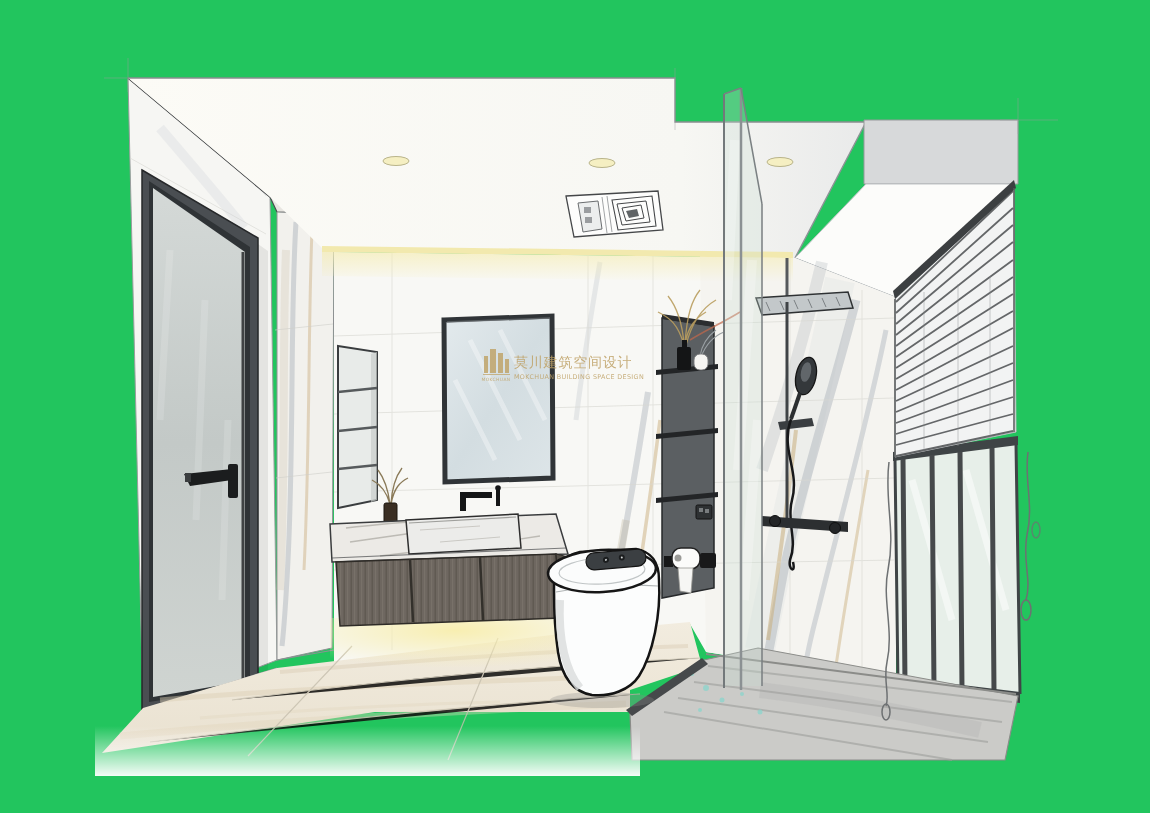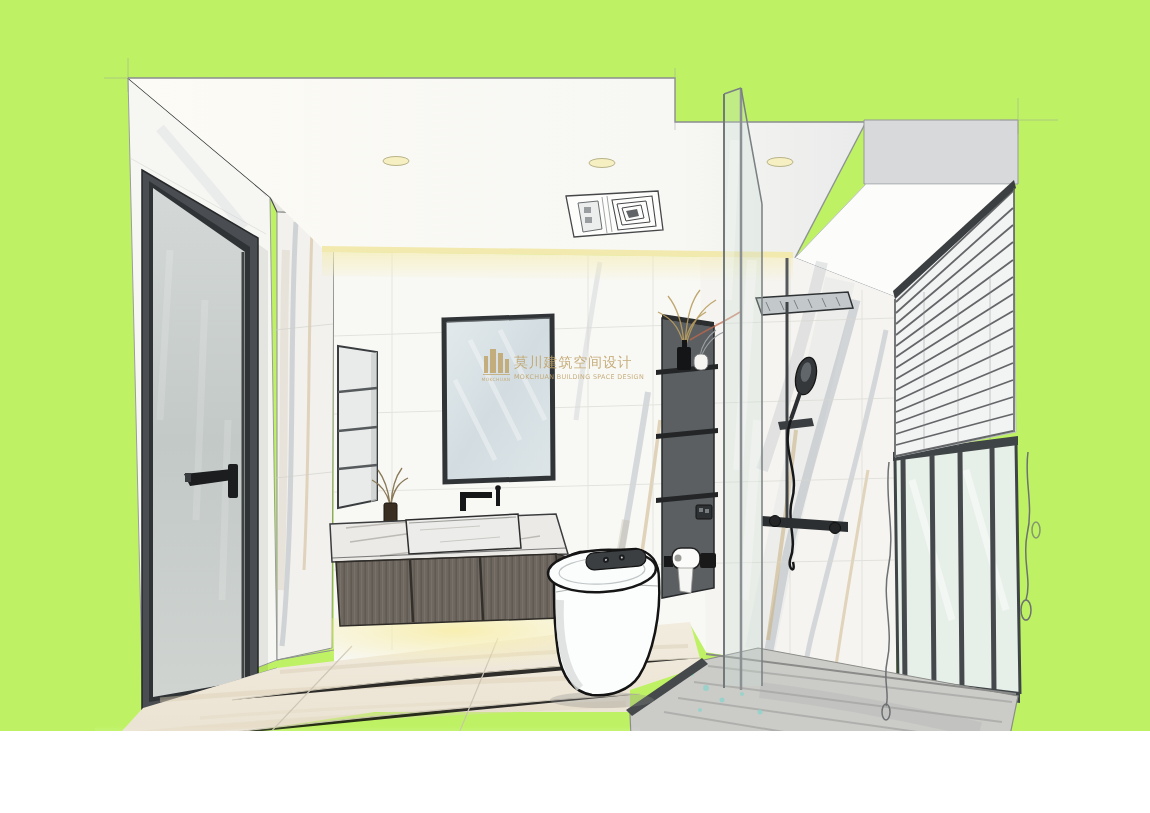--- a/index.html
+++ b/index.html
@@ -1,16 +1,16 @@
 <!DOCTYPE html>
 <html><head>
 <meta charset="utf-8">
 <style>
   html,body{margin:0;padding:0;background:#ffffff;}
-  .stage{position:relative;width:1150px;height:731px;background:#bef264;overflow:hidden;
+  .stage{position:relative;width:1150px;height:813px;background:#22c55e;overflow:hidden;
          font-family:"Liberation Sans","DejaVu Sans",sans-serif;}
   .stage svg{position:absolute;left:0;top:0;}
   text{font-family:"DejaVu Sans","Liberation Sans",sans-serif;}
 </style>
 </head>
 <body>
 
 <div class="stage">
 <svg width="1150" height="813" viewBox="0 0 1150 813">
   <defs>

